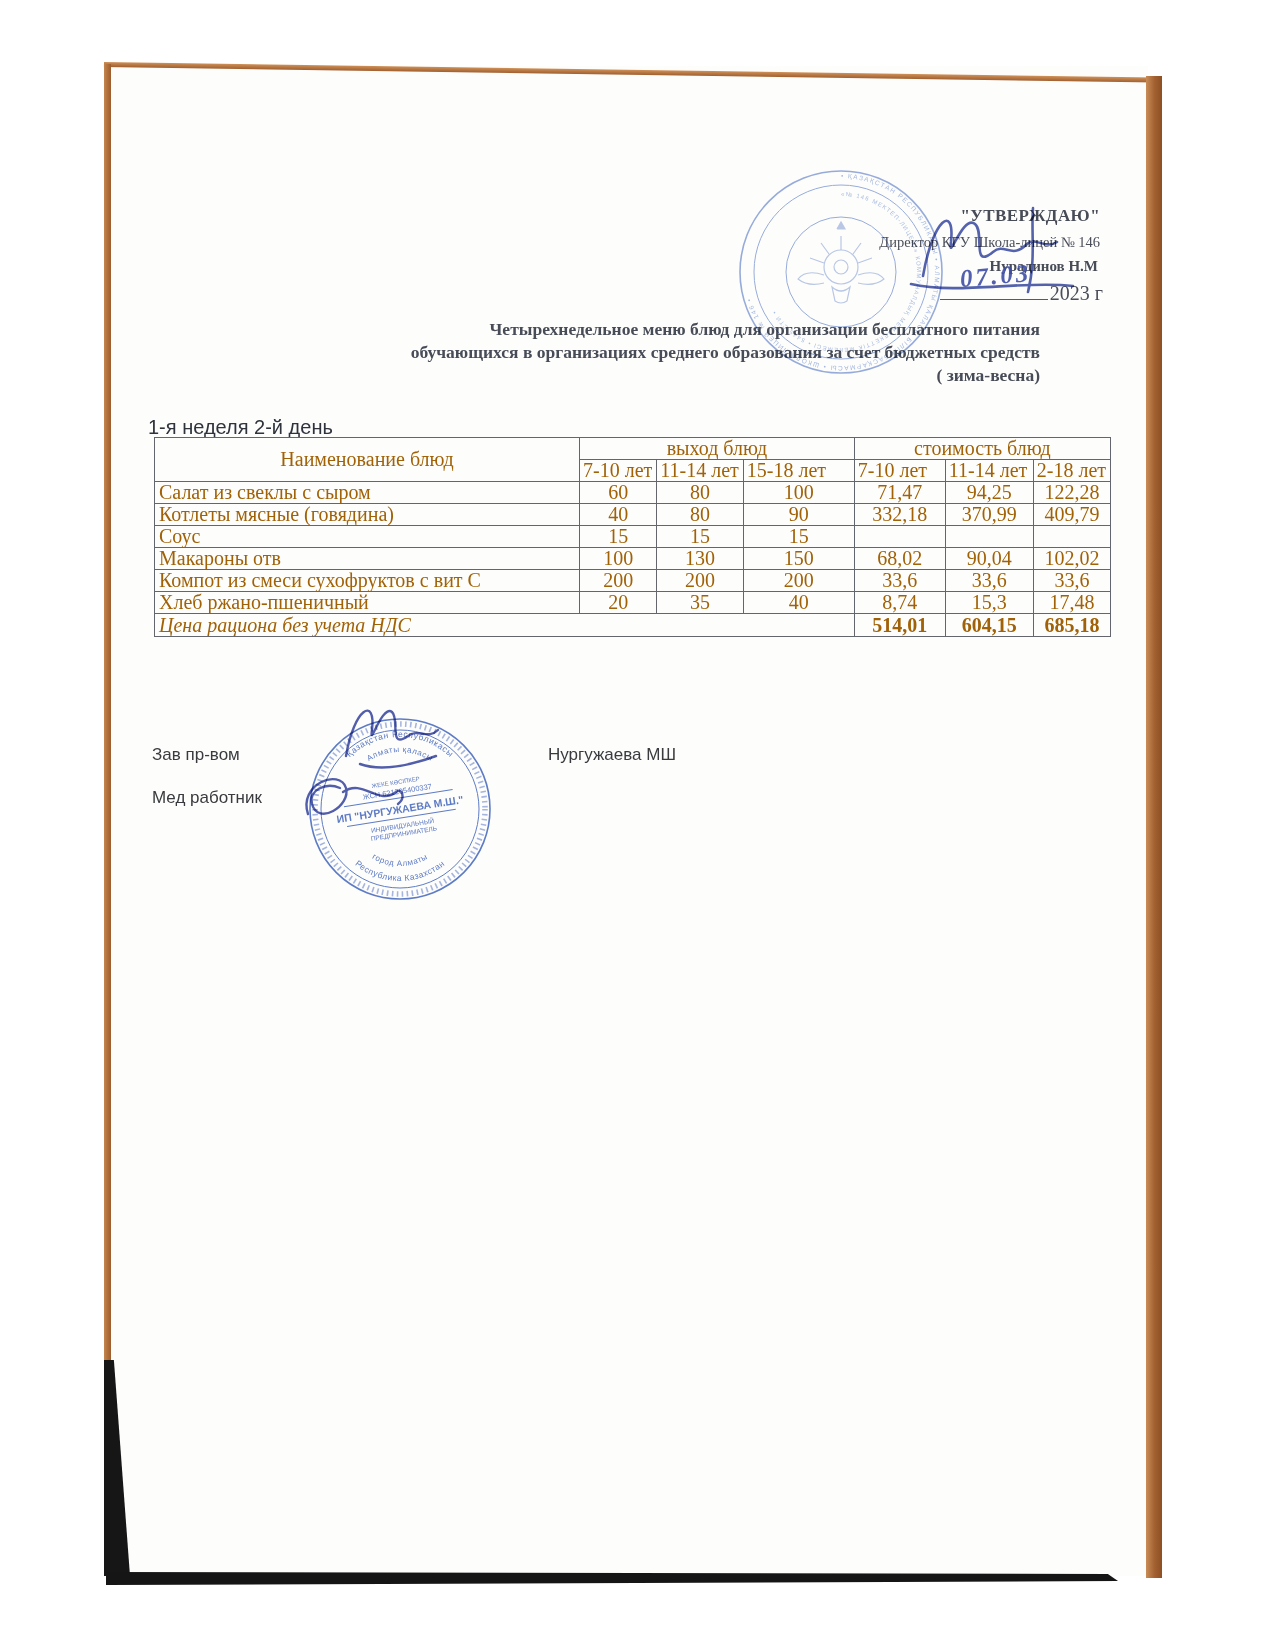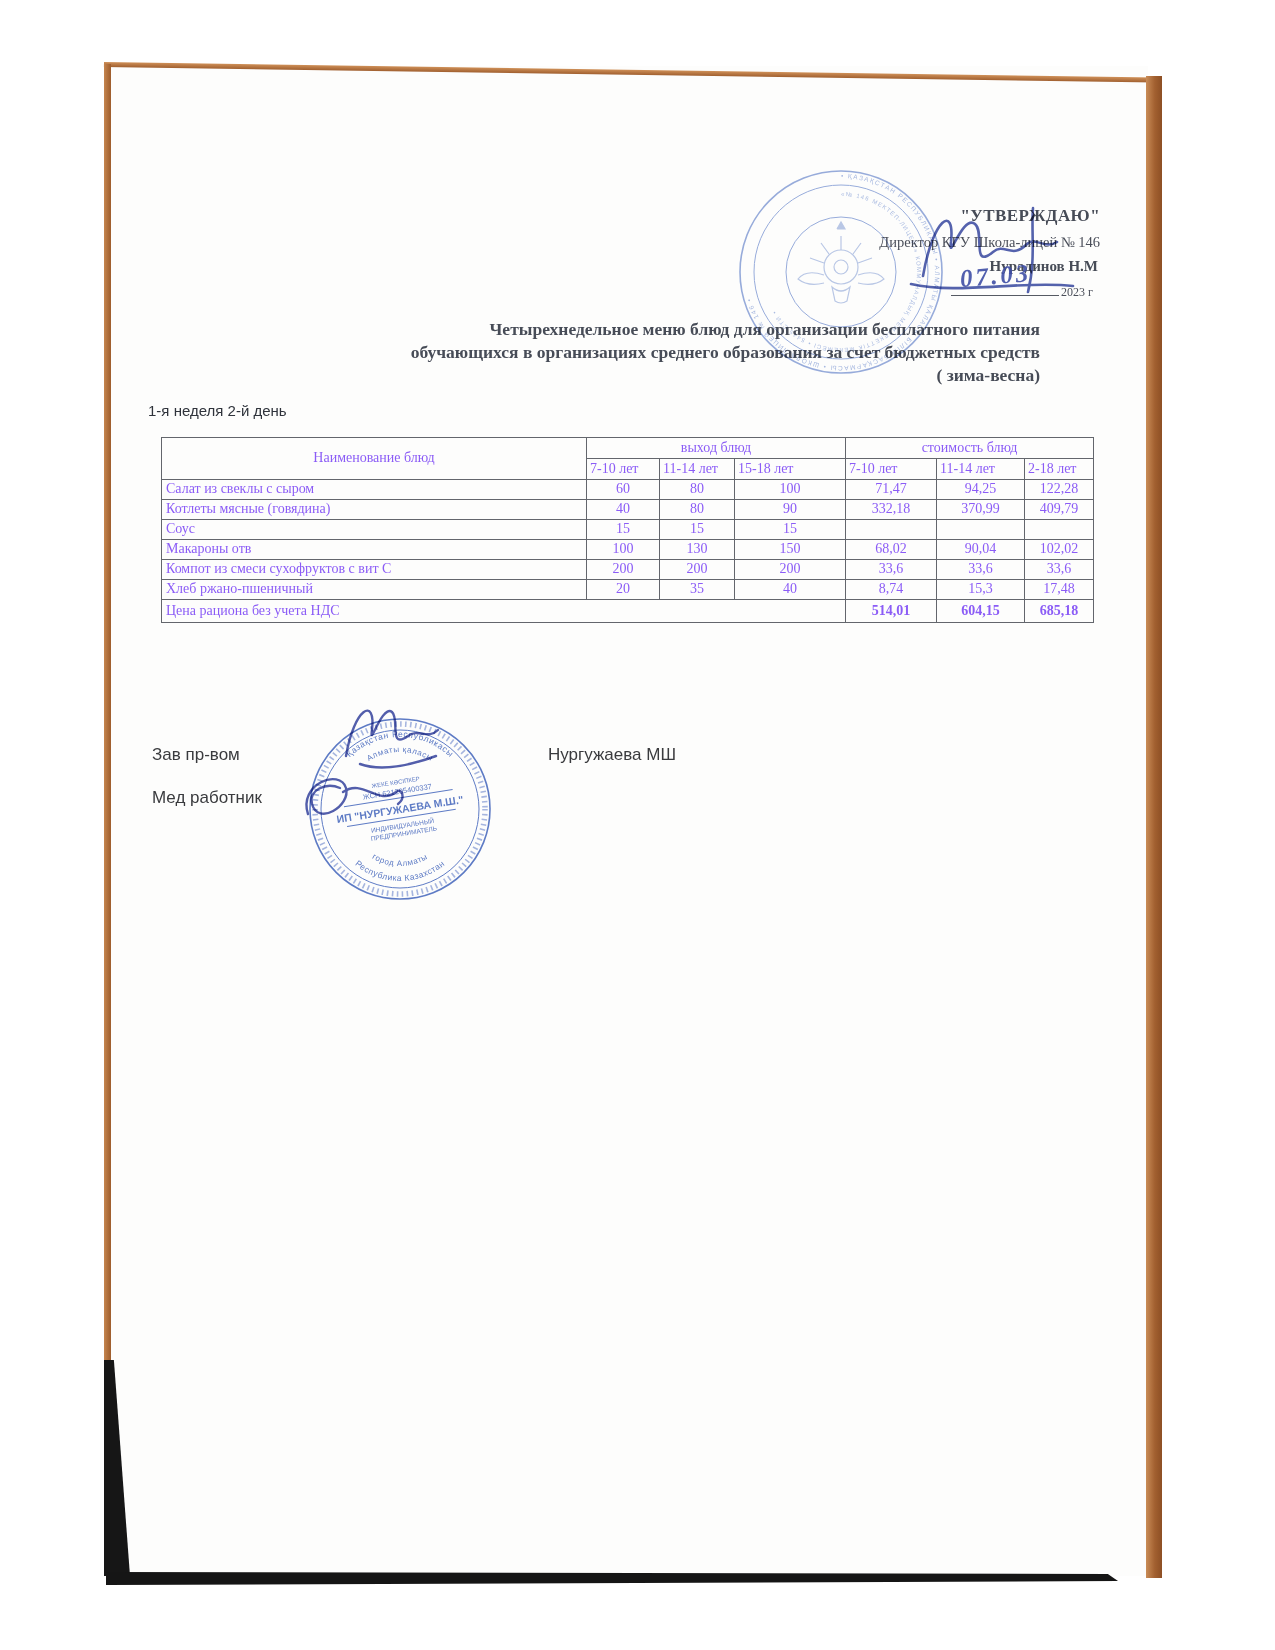--- a/index.html
+++ b/index.html
@@ -11,32 +11,32 @@
   .edge-top{left:104px;top:62px;width:1052px;height:5px;background:linear-gradient(#cf9058,#a05f2f);transform:rotate(0.85deg);transform-origin:left top;}
   .edge-left{left:104px;top:64px;width:7px;height:1298px;background:linear-gradient(90deg,#c5854f,#9d5c2c);}
   .edge-left-black{left:104px;top:1360px;width:26px;height:216px;background:#161616;clip-path:polygon(0 0,38% 0,100% 100%,0 100%);}
   .edge-right{left:1146px;top:76px;width:16px;height:1502px;background:linear-gradient(90deg,#c98c57,#a26030 55%,#8d4f24);}
   .edge-bottom-black{left:106px;top:1572px;width:1012px;height:13px;background:#151515;clip-path:polygon(0 0,99% 15%,100% 70%,0 100%);}
   
   .abs{position:absolute;white-space:nowrap;}
   .approval-title{right:175px;top:206px;font-weight:bold;font-size:17px;color:#474c57;letter-spacing:.4px;}
   .approval-director{right:175px;top:234px;font-size:14.5px;color:#4a4e59;}
   .approval-name{right:177px;top:258px;font-size:15px;font-weight:bold;color:#474c57;}
-  .approval-date{right:182px;top:282px;font-size:12px;color:#4a4e59;}
+  .approval-date{right:172px;top:282px;font-size:20px;color:#4a4e59;}
   .date-underline{display:inline-block;width:108px;border-bottom:1.4px solid #565a63;height:13px;margin-right:2px;}
   .handwritten-date{left:960px;top:262px;font-size:25px;font-style:italic;color:#3f4ea6;transform:rotate(-5deg);letter-spacing:3px;font-weight:bold;opacity:.9;}
   .doc-title{left:160px;top:318px;width:880px;text-align:right;font-weight:bold;font-size:17.5px;line-height:23px;color:#474c57;white-space:normal;position:absolute;}
-  .week-label{left:148px;top:402px;font-family:"Liberation Sans",sans-serif;font-size:15px;color:#2f333b;}
-  
-  .menu-table{position:absolute;left:161px;top:437px;border-collapse:collapse;table-layout:fixed;font-size:14px;color:#8b5cf6;}
+  .week-label{left:148px;top:416px;font-family:"Liberation Sans",sans-serif;font-size:20px;color:#2f333b;}
+  
+  .menu-table{position:absolute;left:154px;top:437px;border-collapse:collapse;table-layout:fixed;font-size:20px;color:#a16207;}
   .menu-table td,.menu-table th{border:1px solid #63666c;padding:0 4px;height:19px;line-height:1.05;font-weight:normal;white-space:nowrap;overflow:hidden;text-align:left;}
   .menu-table th{height:20px;text-align:center;}
   .menu-table th.age{text-align:left;padding-left:3px;}
   .menu-table td.num{text-align:center;}
-  .menu-table .total-label{height:22px;}
+  .menu-table .total-label{font-style:italic;height:22px;}
   .menu-table .total-val{font-weight:bold;text-align:center;height:22px;margin-left:14px;}
   
   .footer-label{font-family:"Liberation Sans",sans-serif;font-size:17px;color:#3a3b3e;}
   .role1{left:152px;top:745px;}
   .role2{left:152px;top:788px;}
   .footer-name{left:548px;top:745px;font-family:"Liberation Sans",sans-serif;font-size:17px;color:#3a3b3e;}
   
   .stamp{position:absolute;mix-blend-mode:multiply;}
   .sig{position:absolute;mix-blend-mode:multiply;}
 </style>

